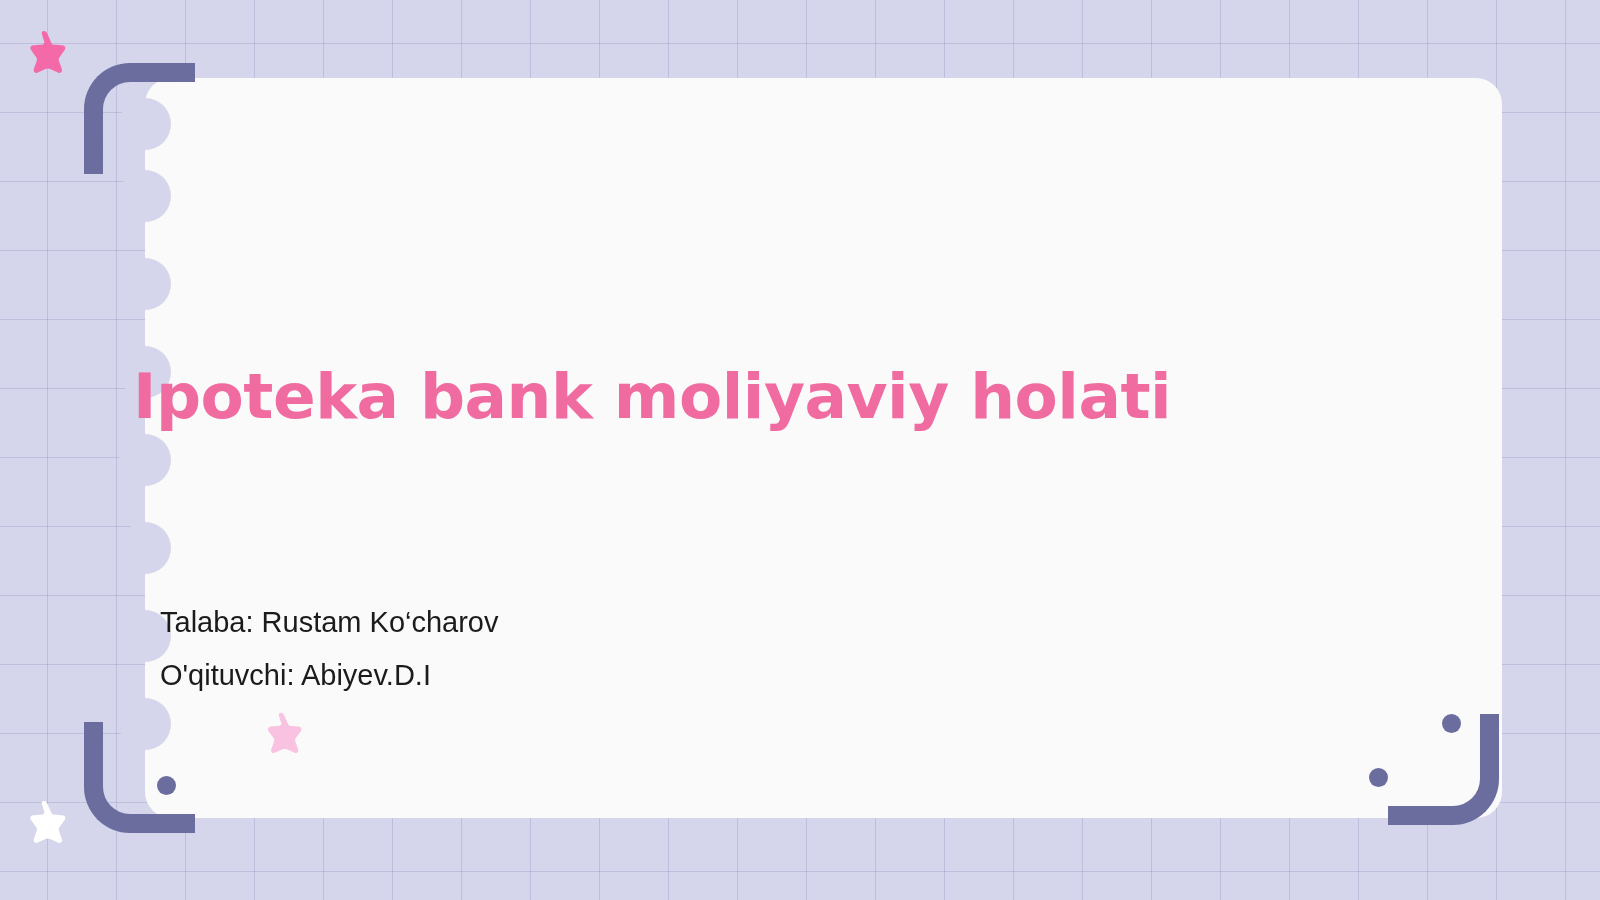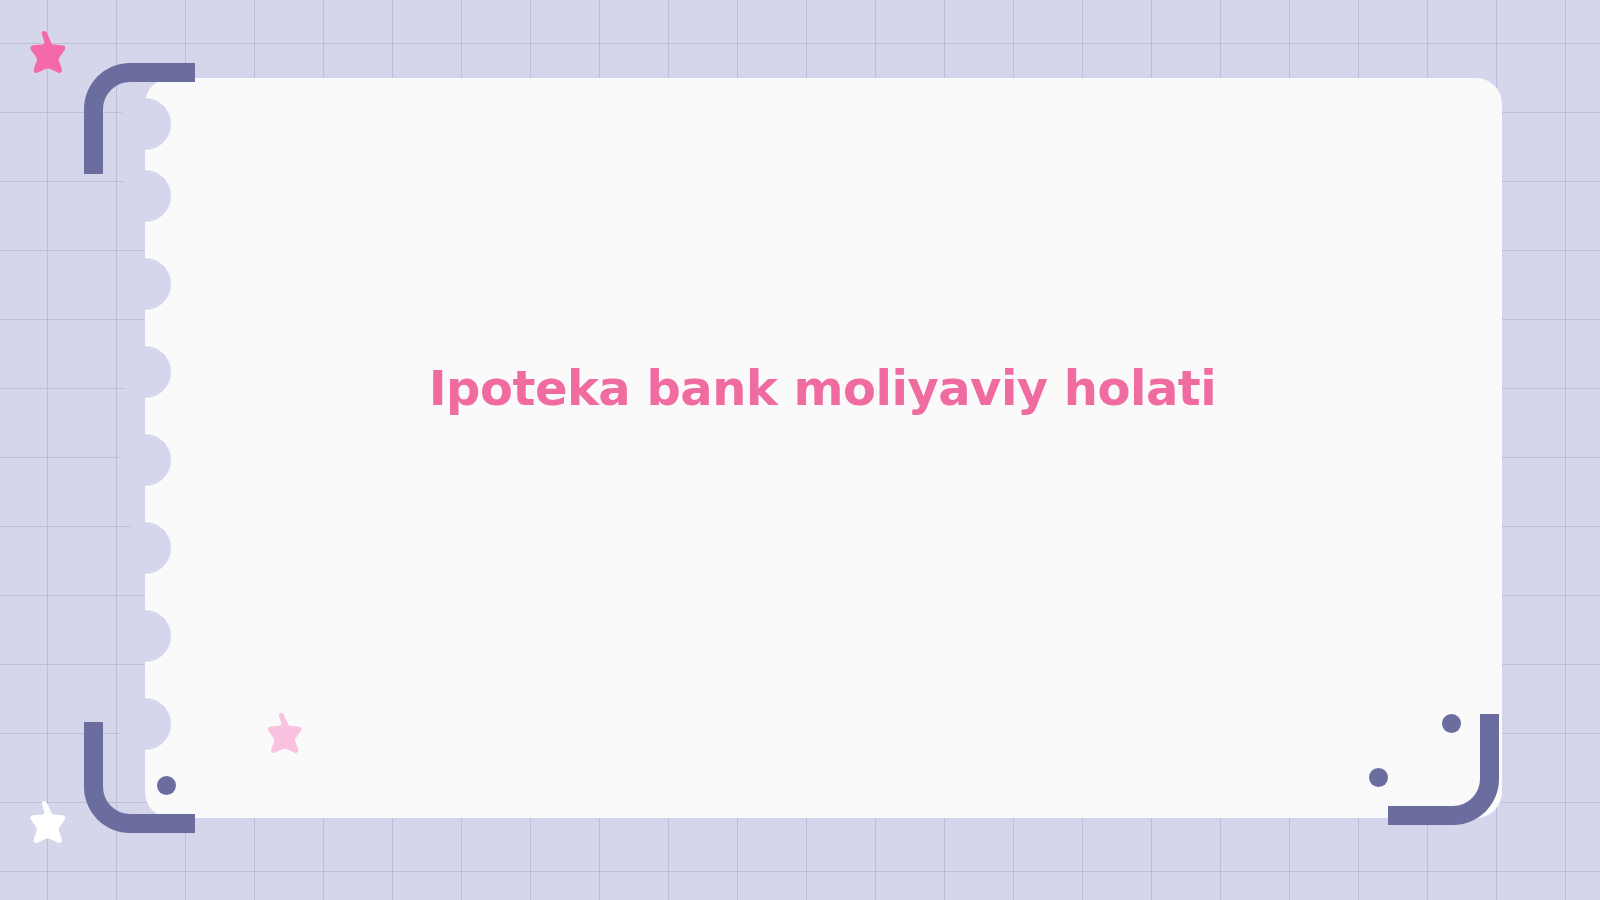--- a/index.html
+++ b/index.html
@@ -93,27 +93,26 @@
   }
 
   
   .star {
     position: absolute;
   }
 
   
   #title {
     position: absolute;
-    left: 144px;
+    left: 133px;
     top: 362px;
     width: 1357px;
-    text-align: center;
     color: #f06ca0;
     font-family: "DejaVu Sans", sans-serif;
-    font-size: 48px;
+    font-size: 63px;
     font-weight: bold;
     letter-spacing: -0.5px;
     line-height: 1.1;
     white-space: nowrap;
   }
 
   #byline-block {
     position: absolute;
     left: 160px;
     top: 608px;
@@ -239,14 +238,18 @@
     <div class="cap" style="left:54px; top:54px;"></div>
   </div>
 
   <div class="bracket" id="bracket-bottom-right">
     <div class="cap" style="left:54px; top:0px;"></div>
     <div class="cap" style="left:-19px; top:54px;"></div>
   </div>
 
   <div id="title">Ipoteka bank moliyaviy holati</div>
 
+  <div id="byline-block">
+    <div class="byline">Talaba: Rustam Ko‘charov</div>
+    <div class="byline">O'qituvchi: Abiyev.D.I</div>
+  </div>
 
 </div>
 
 </body></html>

